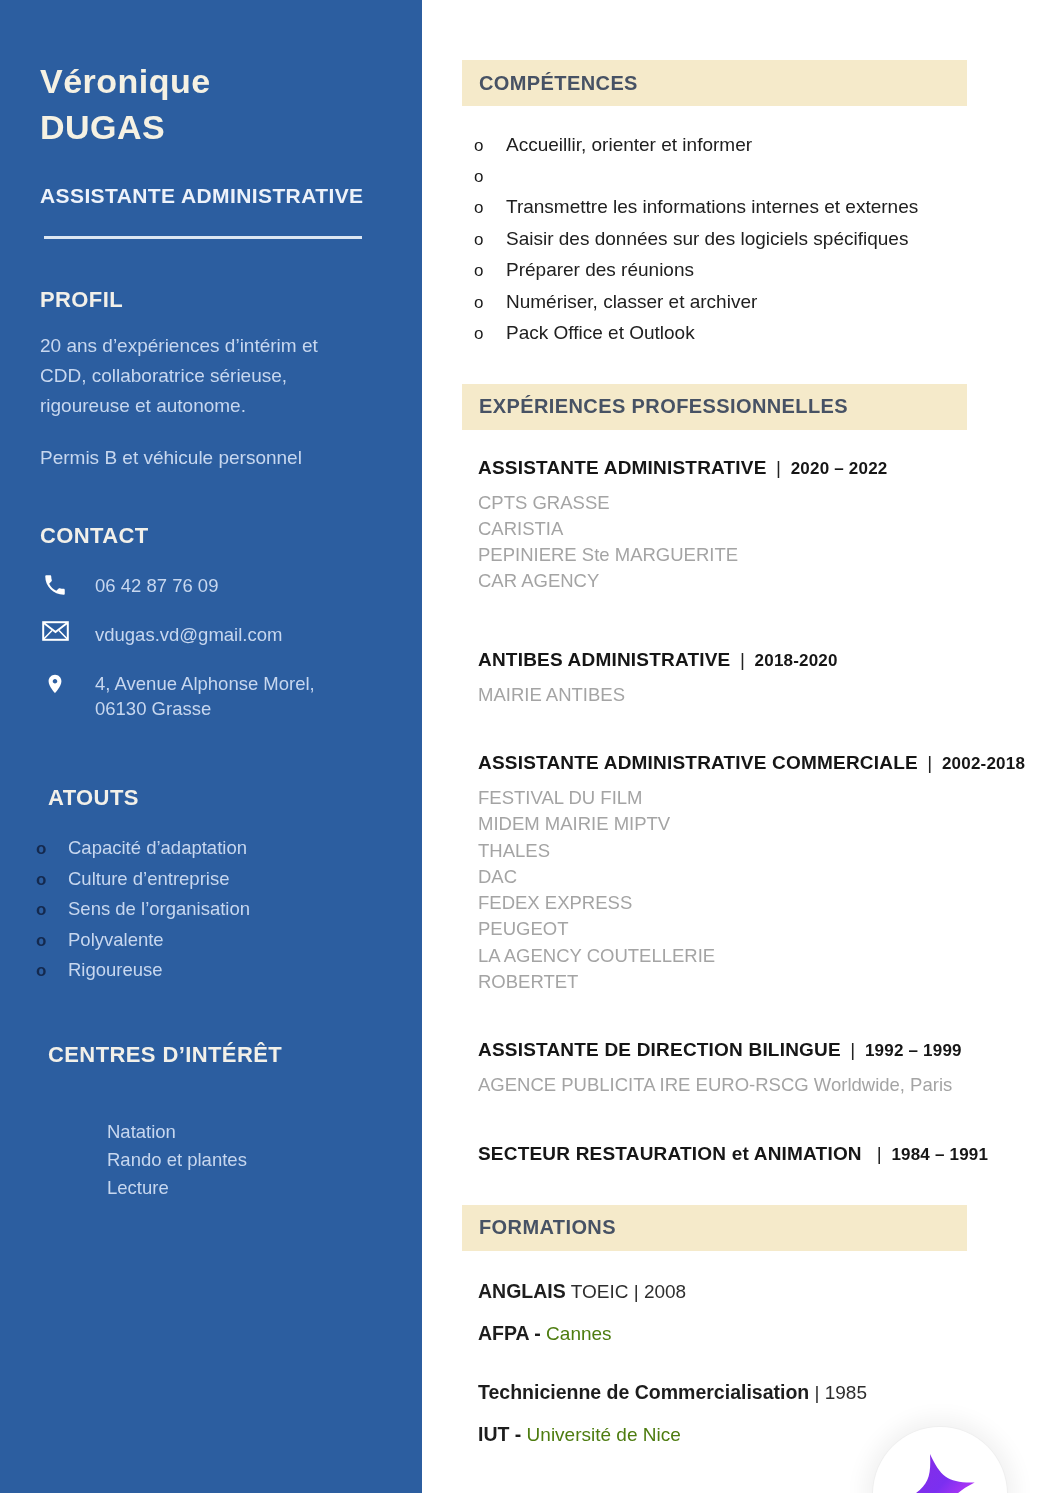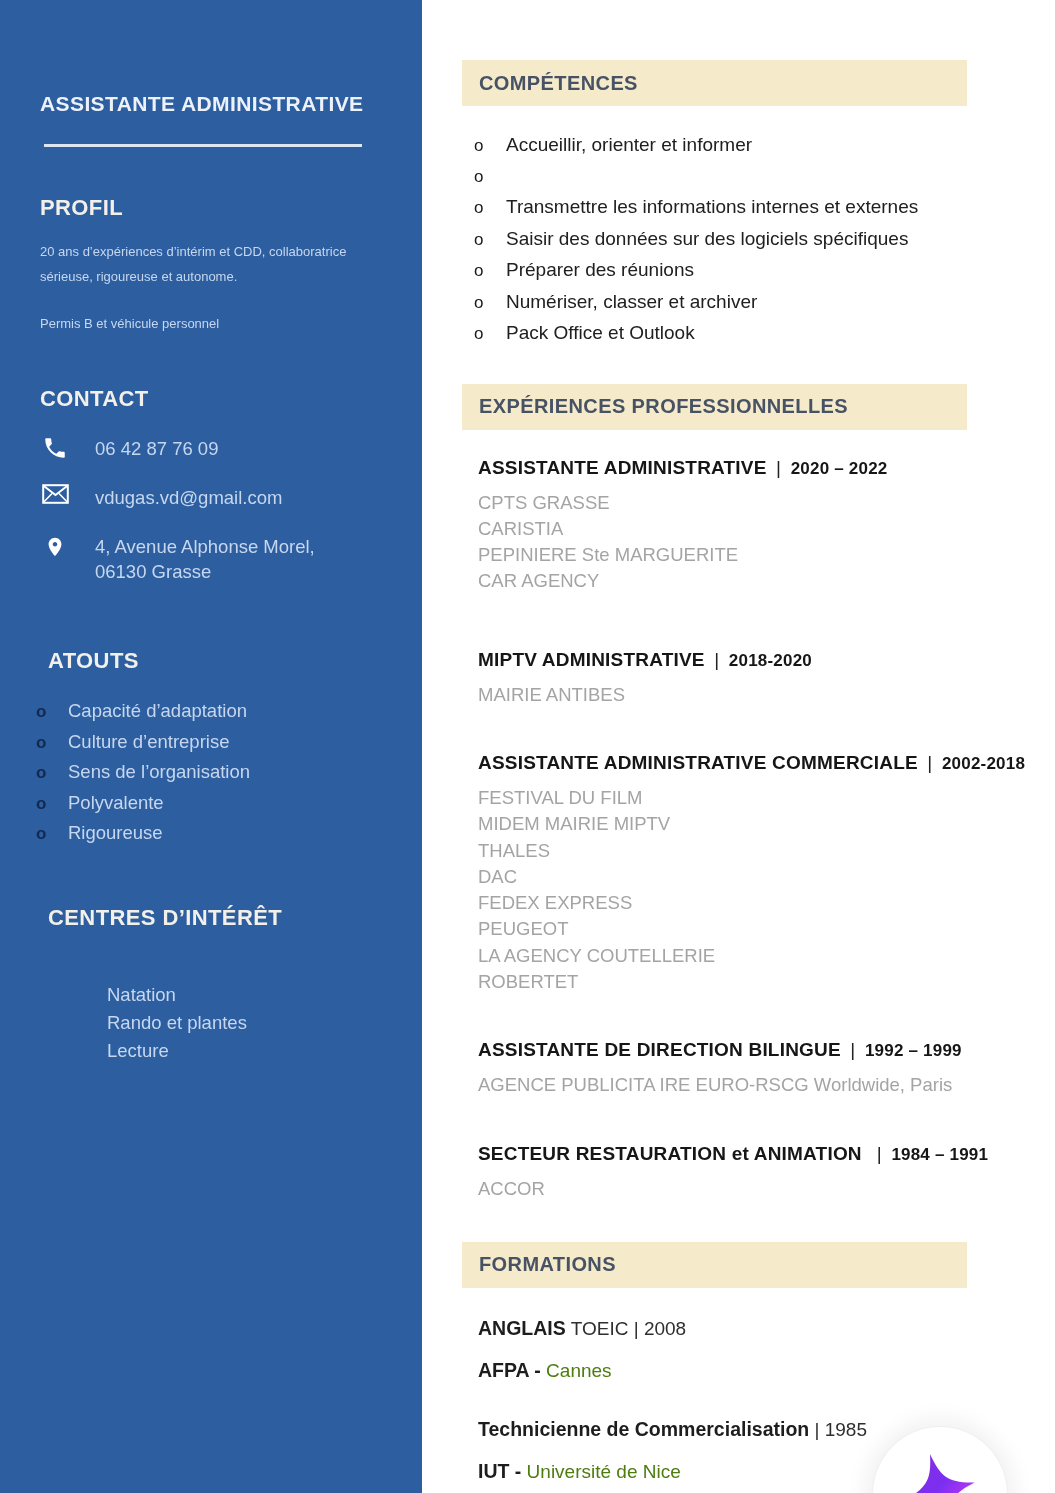--- a/index.html
+++ b/index.html
@@ -48,22 +48,22 @@
   }
   .side-heading {
     font-size: 22px;
     font-weight: bold;
     color: #F2F0E9;
     letter-spacing: 0.4px;
   }
   .profil-heading { margin-top: 48px; }
   .profil-text {
     margin-top: 18px;
-    font-size: 13px;
-    line-height: 25px;
+    font-size: 19px;
+    line-height: 30px;
     color: #C7D7EF;
     max-width: 320px;
   }
   .permis-text { margin-top: 22px; }
   .contact-heading { margin-top: 50px; }
   .contact-list { margin-top: 22px; }
   .contact-item {
     display: flex;
     align-items: flex-start;
     margin-bottom: 22px;
@@ -193,20 +193,21 @@
     justify-content: center;
   }
   .logo-circle svg { transform: rotate(-14deg); }
 </style>
 </head>
 <body>
 
 <div class="page">
 
   <aside class="sidebar">
+    <h1 class="name"><span>Véronique</span><br><span>DUGAS</span></h1>
 
     <div class="role">ASSISTANTE ADMINISTRATIVE</div>
     <hr class="title-rule">
 
     <h2 class="side-heading profil-heading">PROFIL</h2>
     <p class="profil-text">20 ans d’expériences d’intérim et CDD, collaboratrice sérieuse, rigoureuse et autonome.</p>
     <p class="profil-text permis-text">Permis B et véhicule personnel</p>
 
     <h2 class="side-heading contact-heading">CONTACT</h2>
     <div class="contact-list">
@@ -313,21 +314,21 @@
       <h3 class="job-heading"><span>ASSISTANTE ADMINISTRATIVE</span> <span class="job-pipe">|</span> <span class="job-period">2020 – 2022</span></h3>
       <ul class="company-list">
         <li>CPTS GRASSE</li>
         <li>CARISTIA</li>
         <li>PEPINIERE Ste MARGUERITE</li>
         <li>CAR AGENCY</li>
       </ul>
     </article>
 
     <article class="job" style="margin-top:54px">
-      <h3 class="job-heading"><span>MIPTV ADMINISTRATIVE</span> <span class="job-pipe">|</span> <span class="job-period">2018-2020</span></h3>
+      <h3 class="job-heading"><span>ANTIBES ADMINISTRATIVE</span> <span class="job-pipe">|</span> <span class="job-period">2018-2020</span></h3>
       <ul class="company-list">
         <li>MAIRIE ANTIBES</li>
       </ul>
     </article>
 
     <article class="job">
       <h3 class="job-heading"><span>ASSISTANTE ADMINISTRATIVE COMMERCIALE</span> <span class="job-pipe">|</span> <span class="job-period">2002-2018</span></h3>
       <ul class="company-list">
         <li>FESTIVAL DU FILM</li>
         <li>MIDEM MAIRIE MIPTV</li>
@@ -342,23 +343,20 @@
 
     <article class="job">
       <h3 class="job-heading"><span>ASSISTANTE DE DIRECTION BILINGUE</span> <span class="job-pipe">|</span> <span class="job-period">1992 – 1999</span></h3>
       <ul class="company-list">
         <li>AGENCE PUBLICITA IRE EURO-RSCG Worldwide, Paris</li>
       </ul>
     </article>
 
     <article class="job">
       <h3 class="job-heading"><span>SECTEUR RESTAURATION et ANIMATION</span>&nbsp; <span class="job-pipe">|</span> <span class="job-period">1984 – 1991</span></h3>
-      <ul class="company-list">
-        <li>ACCOR</li>
-      </ul>
     </article>
 
     <div class="banner banner-form">
       <span class="banner-text">FORMATIONS</span>
     </div>
 
     <div class="formations">
       <div class="f-line first"><span class="f-bold">ANGLAIS</span> <span class="f-dark">TOEIC | 2008</span><span class="f-gray"></span></div>
       <div class="f-line next"><span class="f-bold">AFPA -</span> <span class="f-dark"></span><span class="f-gray">Cannes</span></div>
       <div class="f-line new-entry"><span class="f-bold">Technicienne de Commercialisation</span> <span class="f-dark">| 1985</span><span class="f-gray"></span></div>

